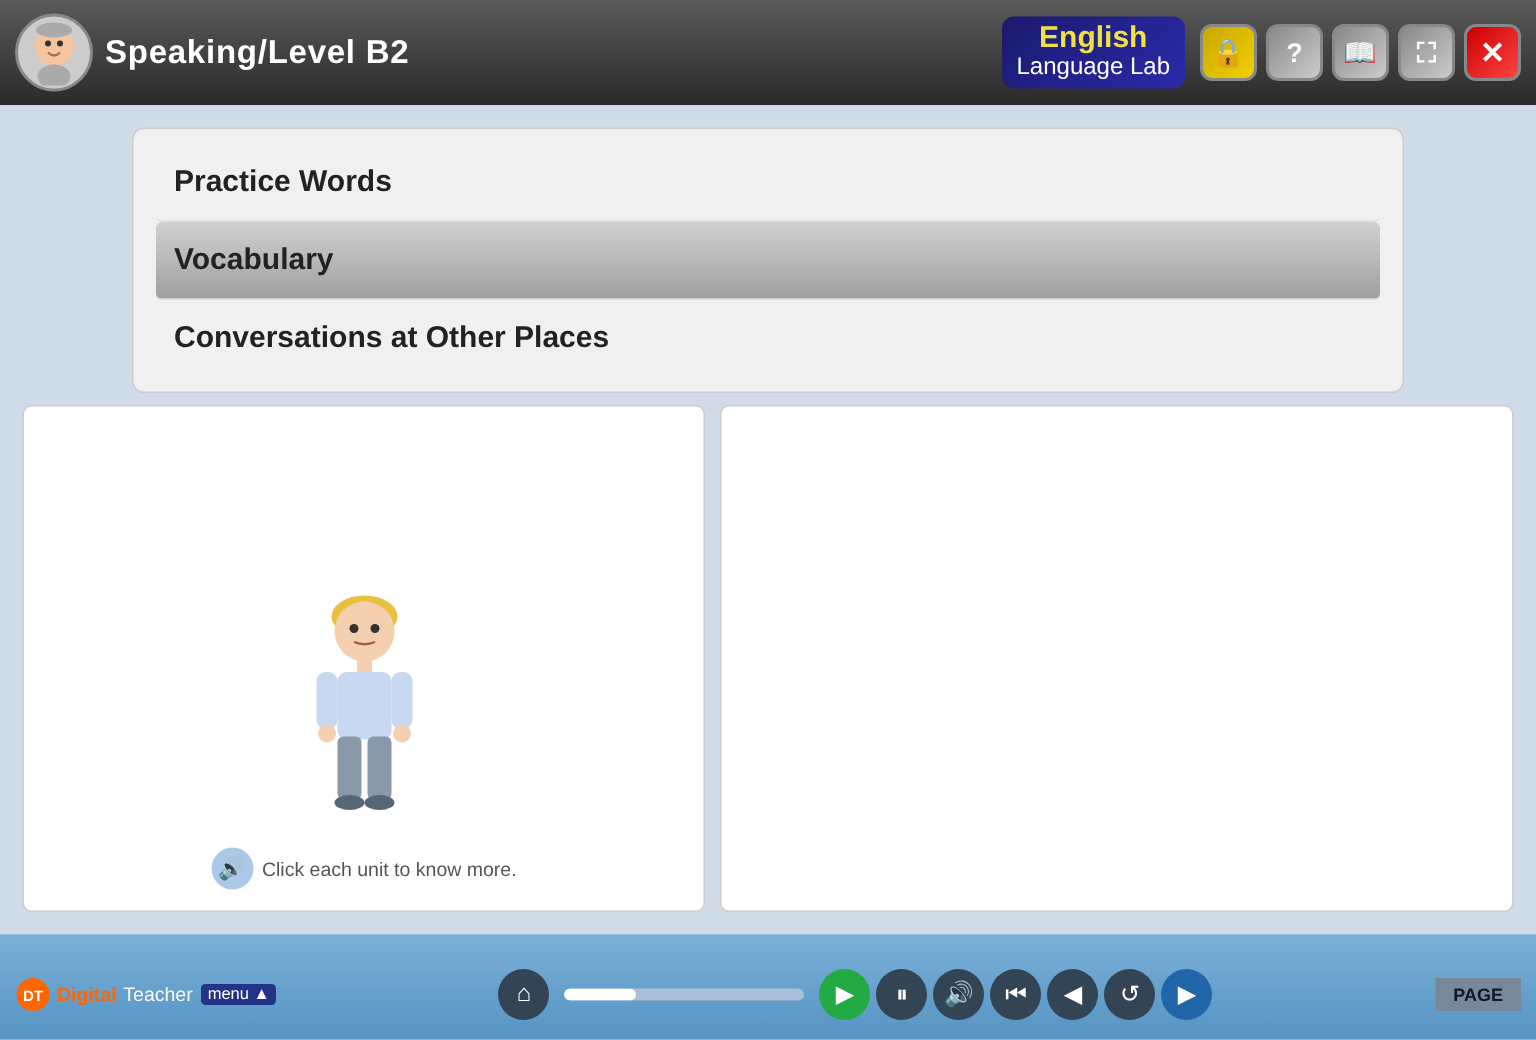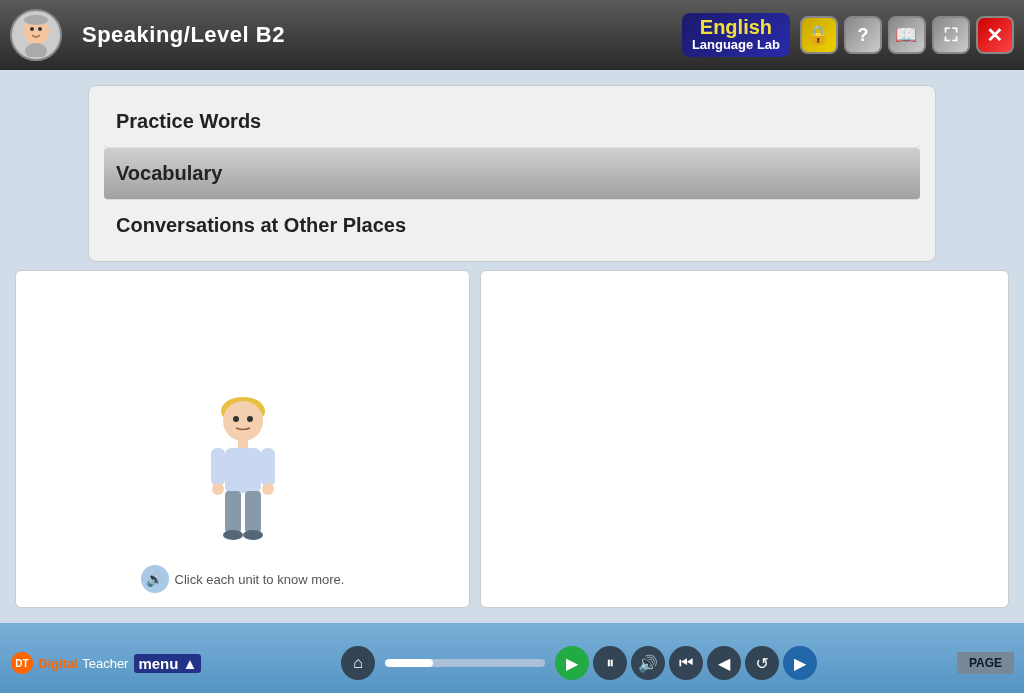--- a/index.html
+++ b/index.html
@@ -18,21 +18,21 @@
       background: linear-gradient(180deg, #5a5a5a 0%, #2a2a2a 100%);
       display: flex;
       align-items: center;
       justify-content: space-between;
       padding: 0 10px;
     }
 
     .header-left {
       display: flex;
       align-items: center;
-      gap: 20px;
+      gap: 8px;
     }
 
     .avatar-circle {
       width: 52px;
       height: 52px;
       border-radius: 50%;
       background: #ccc;
       border: 2px solid #888;
       overflow: hidden;
       display: flex;
@@ -68,22 +68,22 @@
 
     .logo-english {
       color: #f0e040;
       font-size: 20px;
       font-weight: 900;
       line-height: 1;
     }
 
     .logo-lab {
       color: white;
-      font-size: 13px;
-      font-weight: bold;
+      font-size: 16px;
+      font-weight: normal;
       line-height: 1.2;
     }
 
     .header-btn {
       width: 38px;
       height: 38px;
       border-radius: 8px;
       border: 2px solid #888;
       display: flex;
       align-items: center;
@@ -227,24 +227,24 @@
     }
 
     .dt-teacher {
       color: white;
       font-size: 13px;
     }
 
     .menu-badge {
       background: #223388;
       color: white;
-      font-size: 15px;
+      font-size: 11px;
       padding: 1px 4px;
       border-radius: 3px;
-      font-weight: bold;
+      font-weight: normal;
     }
 
     .footer-controls {
       display: flex;
       align-items: center;
       gap: 4px;
     }
 
     .ctrl-btn {
       width: 34px;

